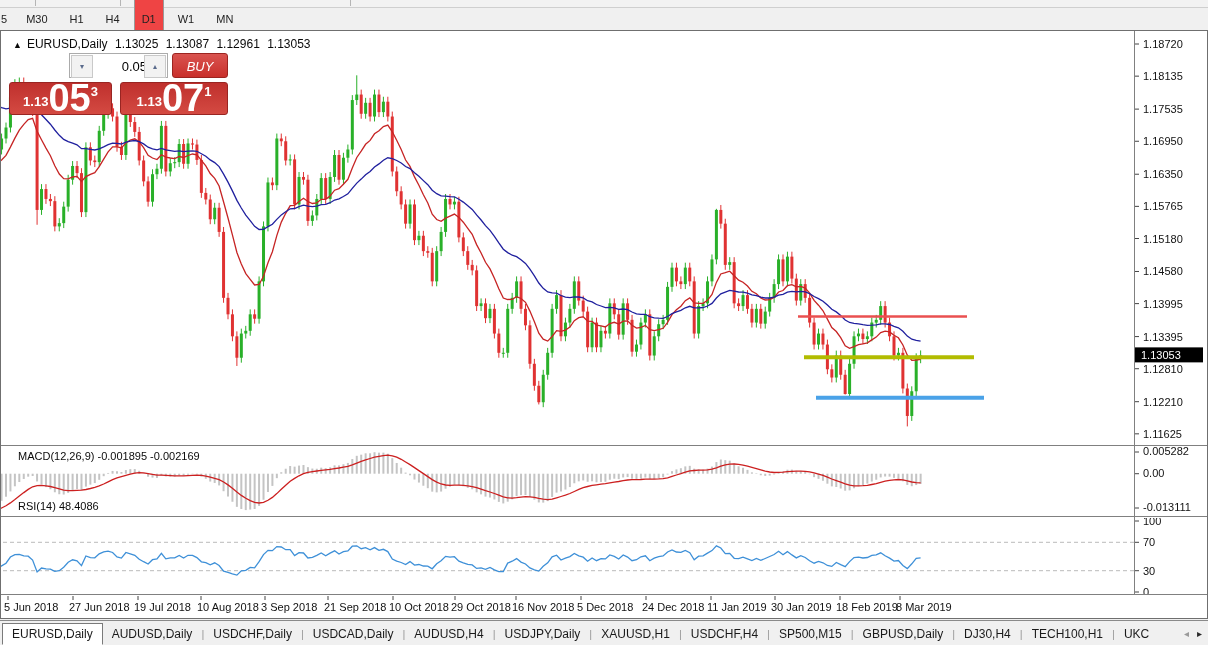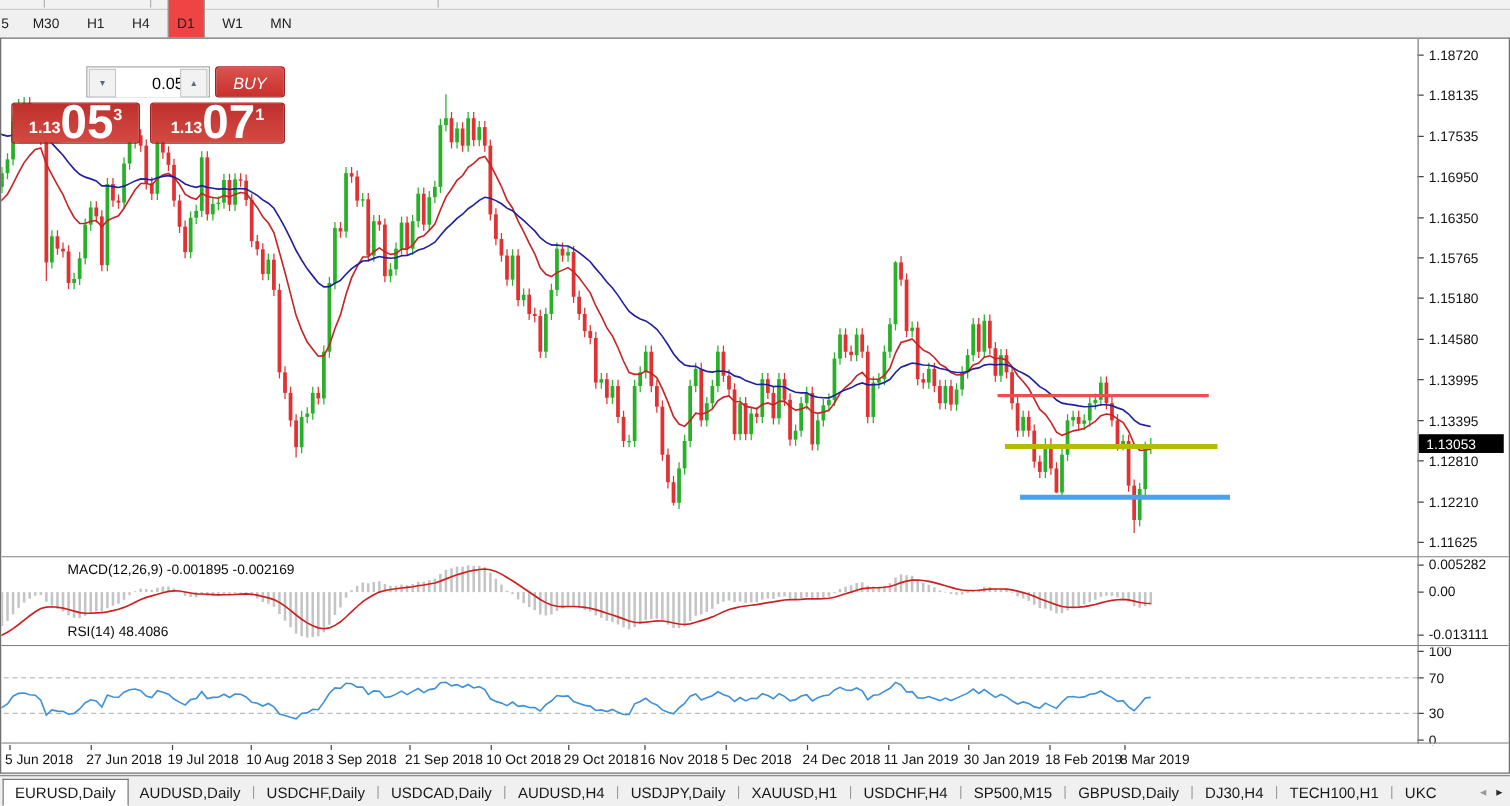--- a/index.html
+++ b/index.html
@@ -14,21 +14,21 @@
   .tf-btn{height:18px;line-height:18px;padding:16px 7px;margin:0 3px;font-size:11px;color:#222;border:1px solid transparent;border-radius:2px;}
   .tf-btn.active{background:#ef4444;border:1px solid #9a9a9a;}
   .tf-btn.partial{margin-left:-4px;padding:0 4px;}
 
   
   #chart-window{position:absolute;left:0;top:30px;width:1208px;height:589px;background:#ffffff;box-sizing:border-box;border:1px solid #6f6f6f;}
   #chart-svg{position:absolute;left:0;top:0;width:1206px;height:587px;}
   #chart-header{position:absolute;left:12px;top:6px;font-size:12px;color:#0a0a0a;white-space:nowrap;}
   #chart-header .tri{font-size:9px;margin-right:5px;}
   #chart-header span{margin-right:4px;}
-  .ind-label{position:absolute;left:17px;font-size:11px;color:#0a0a0a;margin-left:36px;}
+  .ind-label{position:absolute;left:17px;font-size:11px;color:#0a0a0a;}
   #macd-label{top:419px;}
   #rsi-label{top:469px;}
 
   
   #ocp{position:absolute;left:8px;top:22px;width:219px;height:89px;}
   .ocp-row1{position:absolute;left:0;top:0;width:219px;height:25px;}
   .btn-red{position:absolute;top:0;height:25px;background:linear-gradient(#d9534f,#c9302c);border:1px solid #9c2420;border-radius:3px;color:#fff;font-size:13px;text-align:center;line-height:25px;box-sizing:border-box;}
   #sell-btn{left:4px;width:37px;margin-top:36px;}
   #buy-btn{left:163px;width:56px;font-style:italic;}
   #lot-spinner{position:absolute;left:60px;top:0;width:99px;height:25px;background:#fff;border:1px solid #ababab;box-sizing:border-box;}
@@ -802,20 +802,27 @@
         <text x="895" y="580" font-size="11" fill="#111">8 Mar 2019</text>
         <line x1="0" y1="414.5" x2="1206" y2="414.5" stroke="#808080"></line>
         <line x1="0" y1="415.5" x2="1206" y2="415.5" stroke="#ffffff"></line>
         <line x1="0" y1="485.5" x2="1206" y2="485.5" stroke="#808080"></line>
         <line x1="0" y1="486.5" x2="1206" y2="486.5" stroke="#ffffff"></line>
         <line x1="0" y1="563.5" x2="1206" y2="563.5" stroke="#808080"></line>
         <line x1="0" y1="564.5" x2="1206" y2="564.5" stroke="#ffffff"></line>
         <line x1="1133.5" y1="0" x2="1133.5" y2="564" stroke="#808080"></line>
       </svg>
 
+    <div id="chart-header">
+      <span class="tri">▲</span><span>EURUSD,Daily</span>
+      <span>1.13025</span>
+      <span>1.13087</span>
+      <span>1.12961</span>
+      <span>1.13053</span>
+    </div>
 
     <div class="ind-label" id="macd-label">MACD(12,26,9) -0.001895 -0.002169</div>
     <div class="ind-label" id="rsi-label">RSI(14) 48.4086</div>
 
     <div id="ocp">
       <div class="ocp-row1">
         <div class="btn-red" id="sell-btn">SELL</div>
         <div id="lot-spinner">
           <div class="spin-btn" id="spin-down">▾</div>
           <input id="lot-value" value="0.05" style="">

